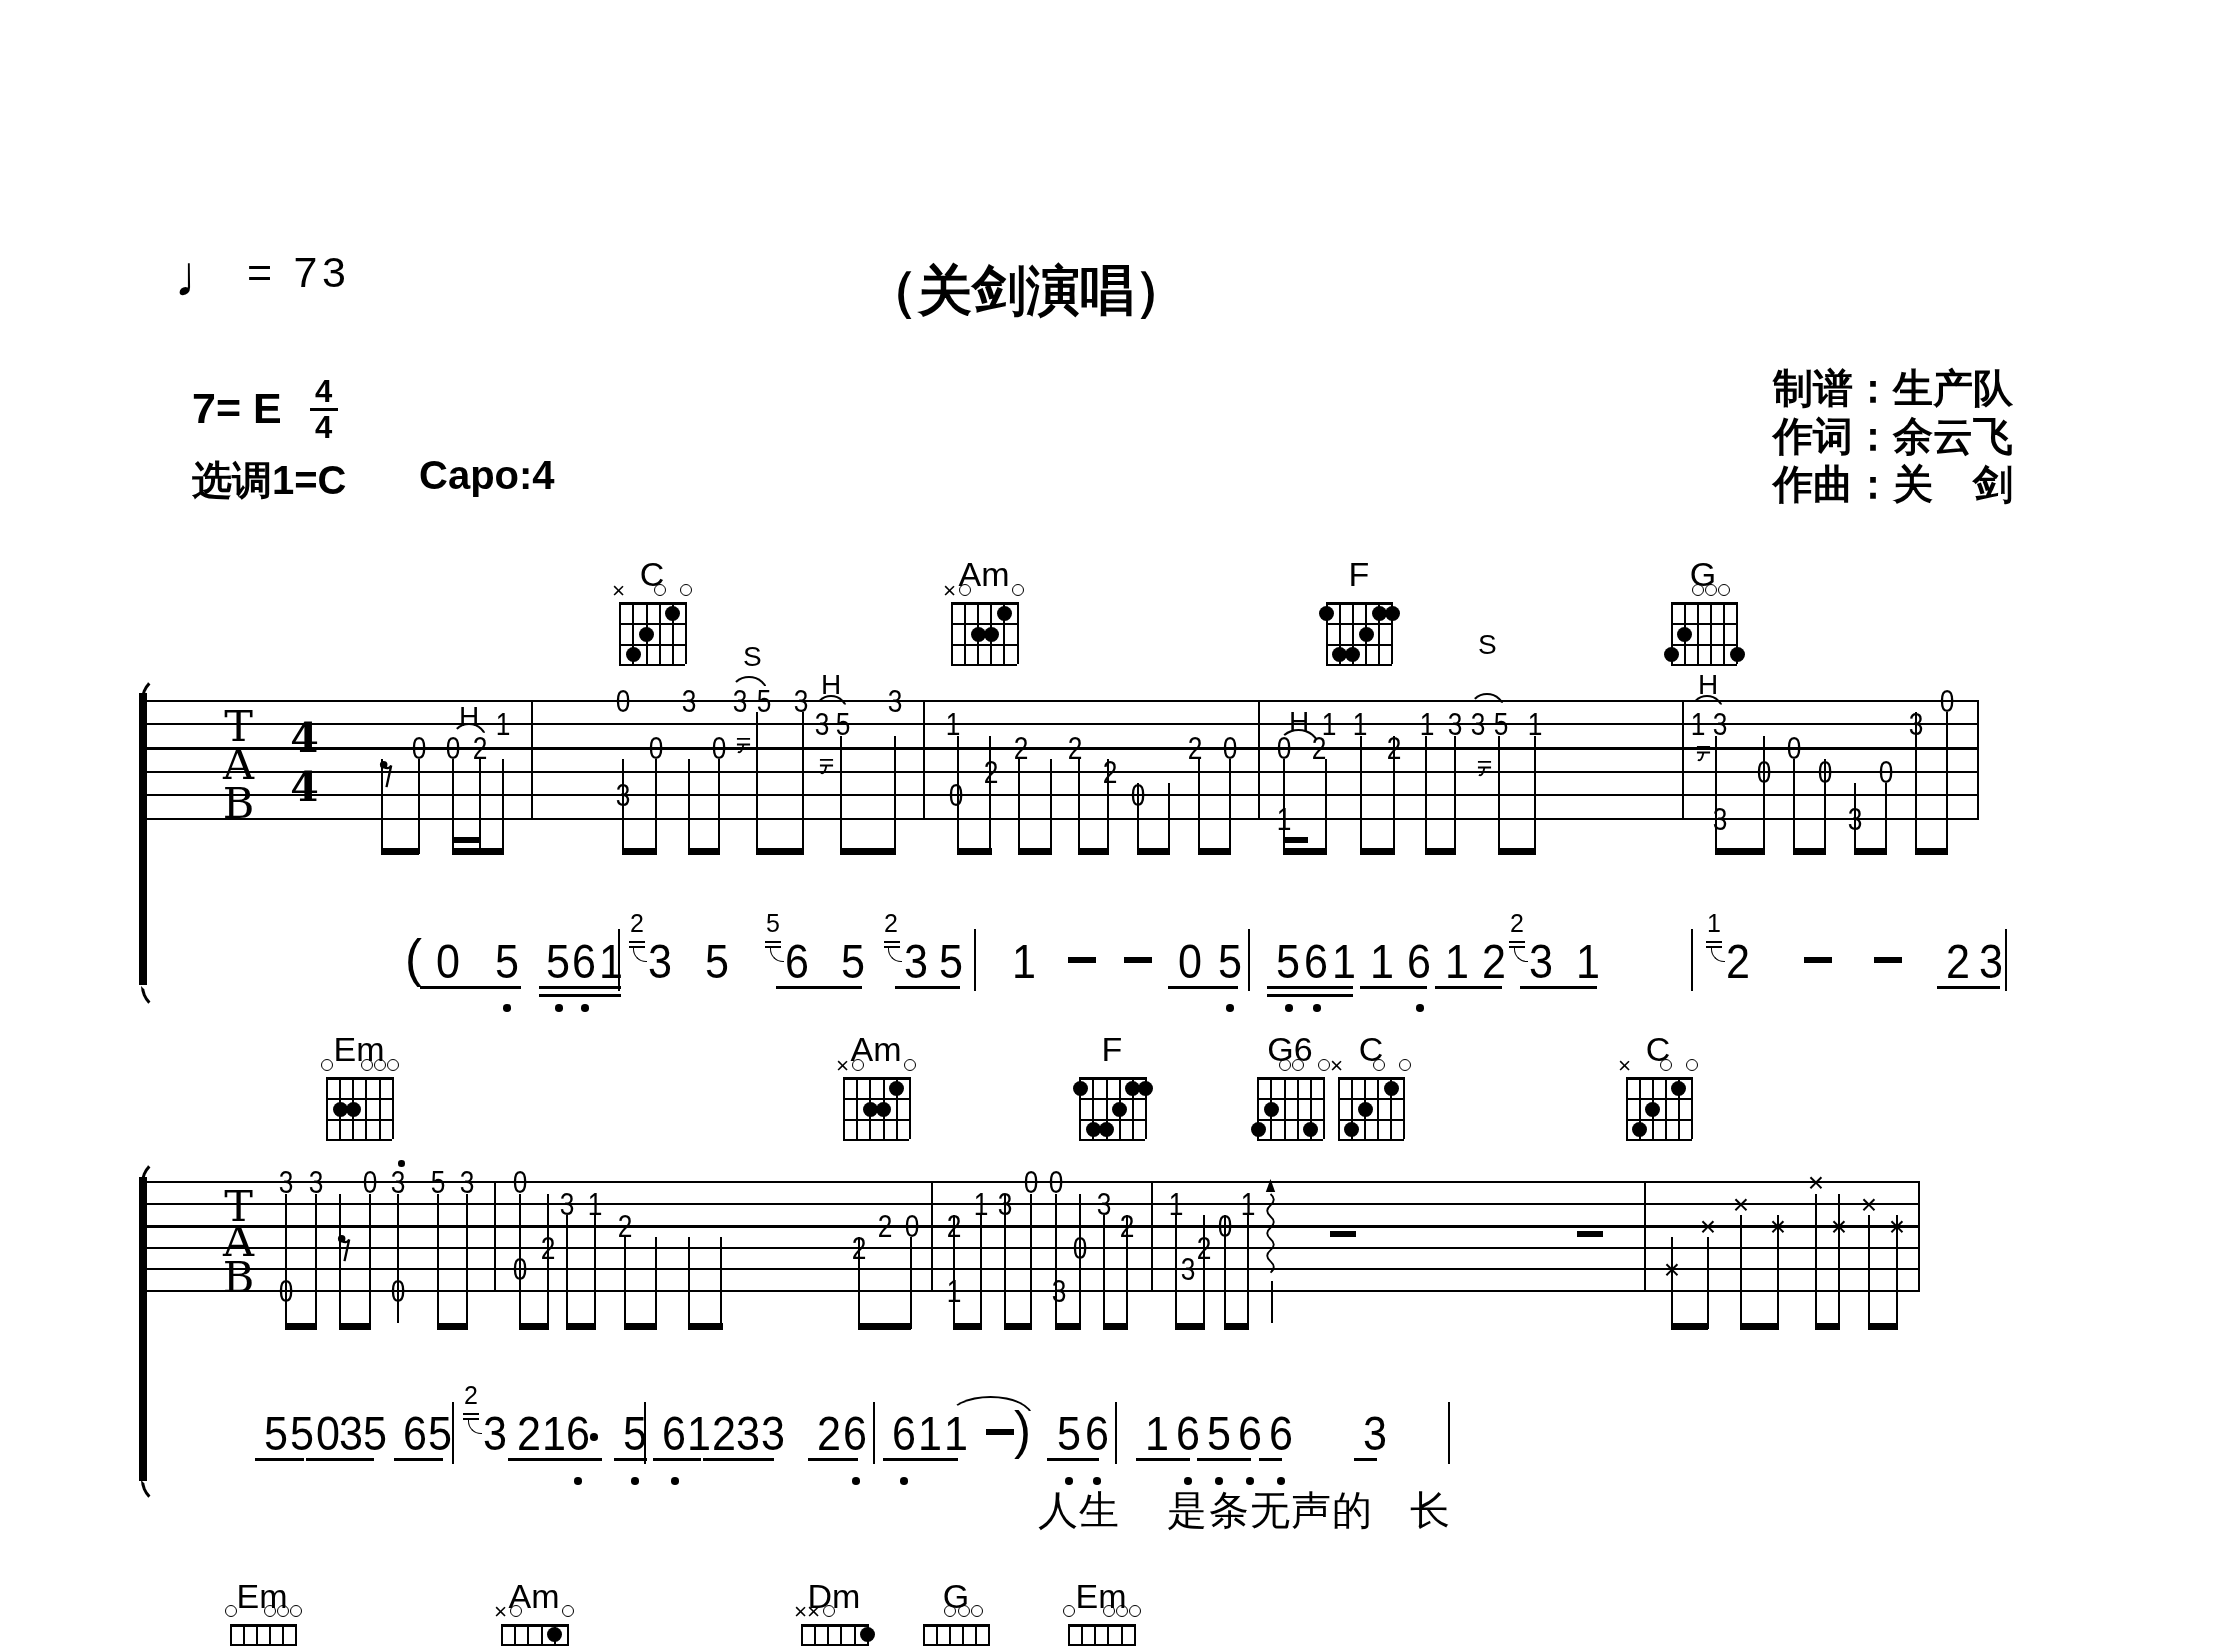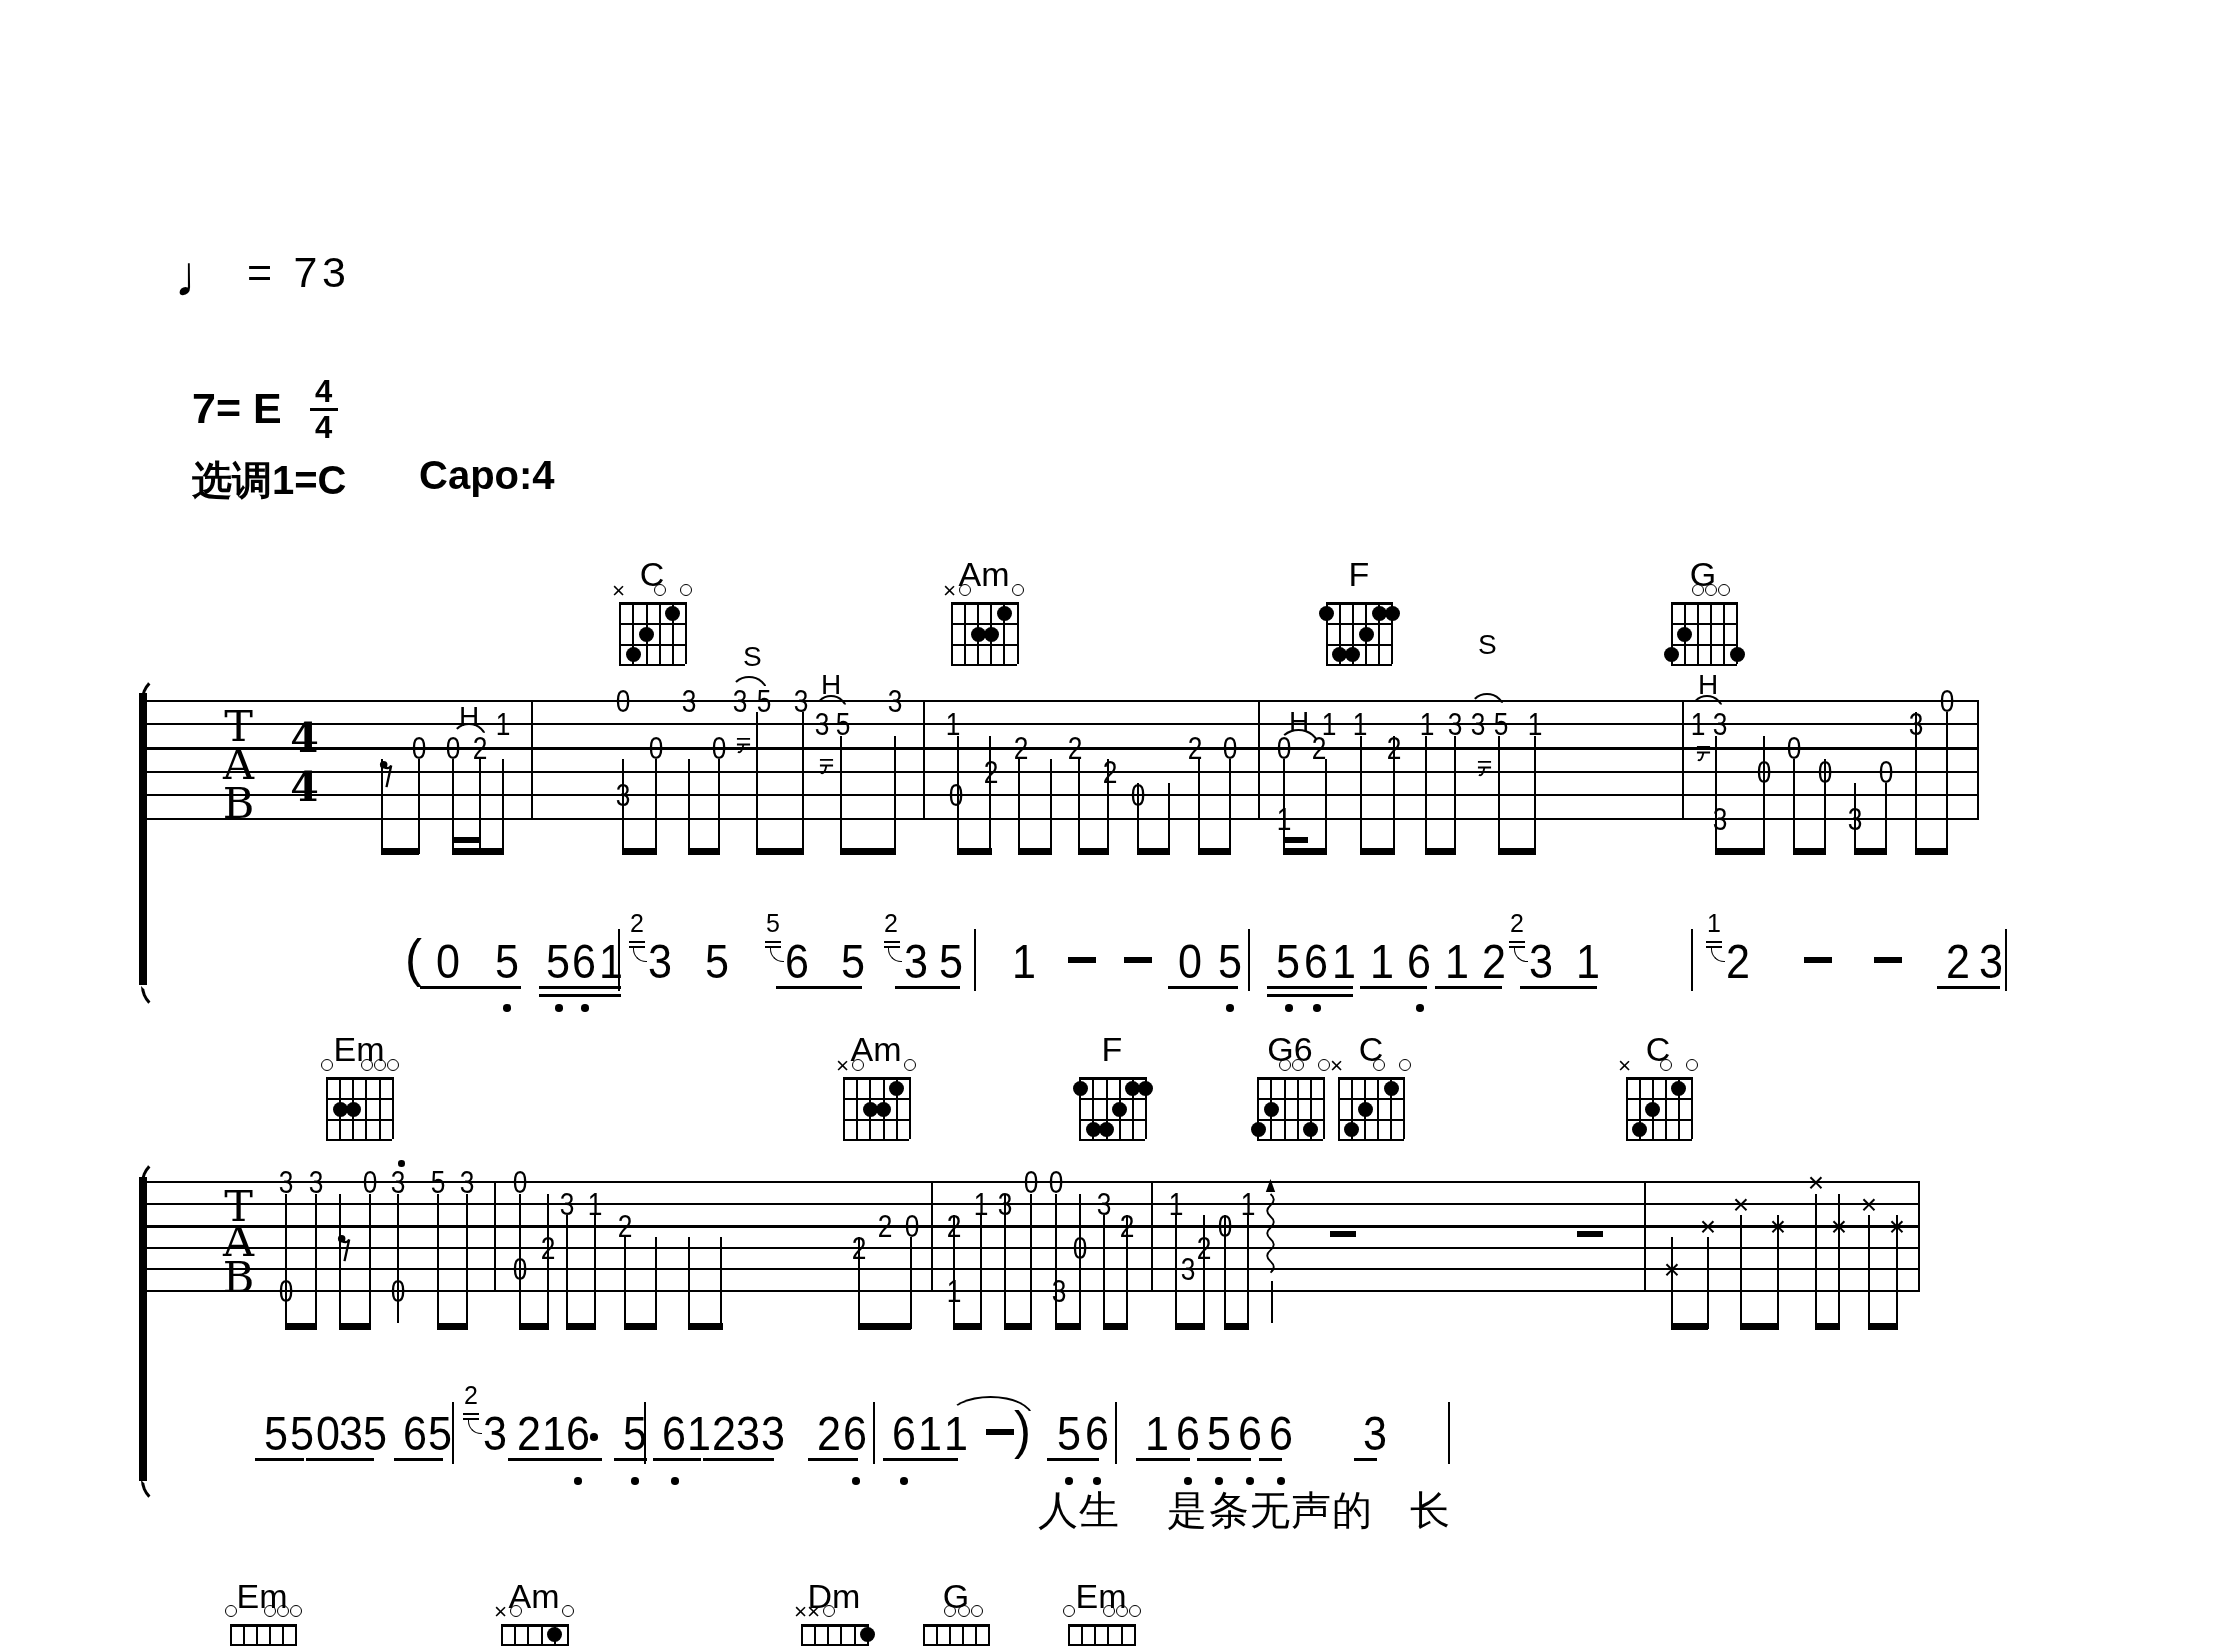--- a/index.html
+++ b/index.html
@@ -49,25 +49,31 @@
   .lyr{position:absolute;font-size:40px;line-height:1;}
   svg{position:absolute;overflow:visible;}
 </style>
 </head>
 <body>
 
 <div class="page">
   <div class="tempo">
     <span class="tnote">♩</span><span class="tval">= 73</span>
   </div>
+  <div class="subtitle">（关剑演唱）</div>
   <div class="keyline">
     <span>7= E</span><span class="frac"><span class="fn">4</span><span class="fbar"></span><span class="fn">4</span></span>
   </div>
   <div class="altkey">选调1=C</div>
   <div class="capo">Capo:4</div>
+  <div class="credits">
+    <div>制谱：生产队</div>
+    <div>作词：余云飞</div>
+    <div>作曲：关　剑</div>
+  </div>
   <div id="score">
       <div class="brk" style="left: 139px; top: 693px; width: 8.4px; height: 292px;"></div>
       <div class="hook hook-t" style="left: 141px; top: 675px;"></div>
       <div class="hook hook-b" style="left: 141px; top: 986px;"></div>
       <div class="brk" style="left: 139px; top: 1177px; width: 8.4px; height: 304px;"></div>
       <div class="hook hook-t" style="left: 141px; top: 1158px;"></div>
       <div class="hook hook-b" style="left: 141px; top: 1480px;"></div>
       <div class="ln" style="left: 145px; top: 700px; width: 1832px; height: 1.9px;"></div>
       <div class="ln" style="left: 145px; top: 723px; width: 1832px; height: 1.9px;"></div>
       <div class="ln" style="left: 145px; top: 747px; width: 1832px; height: 2.8px;"></div>

